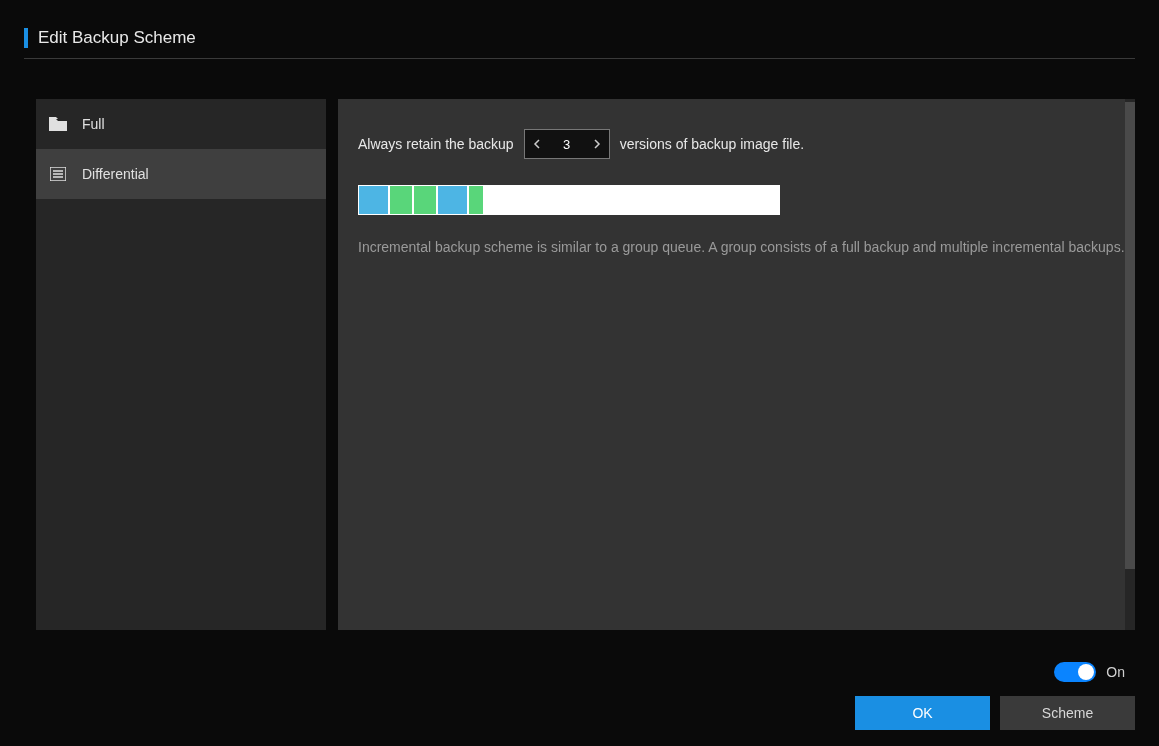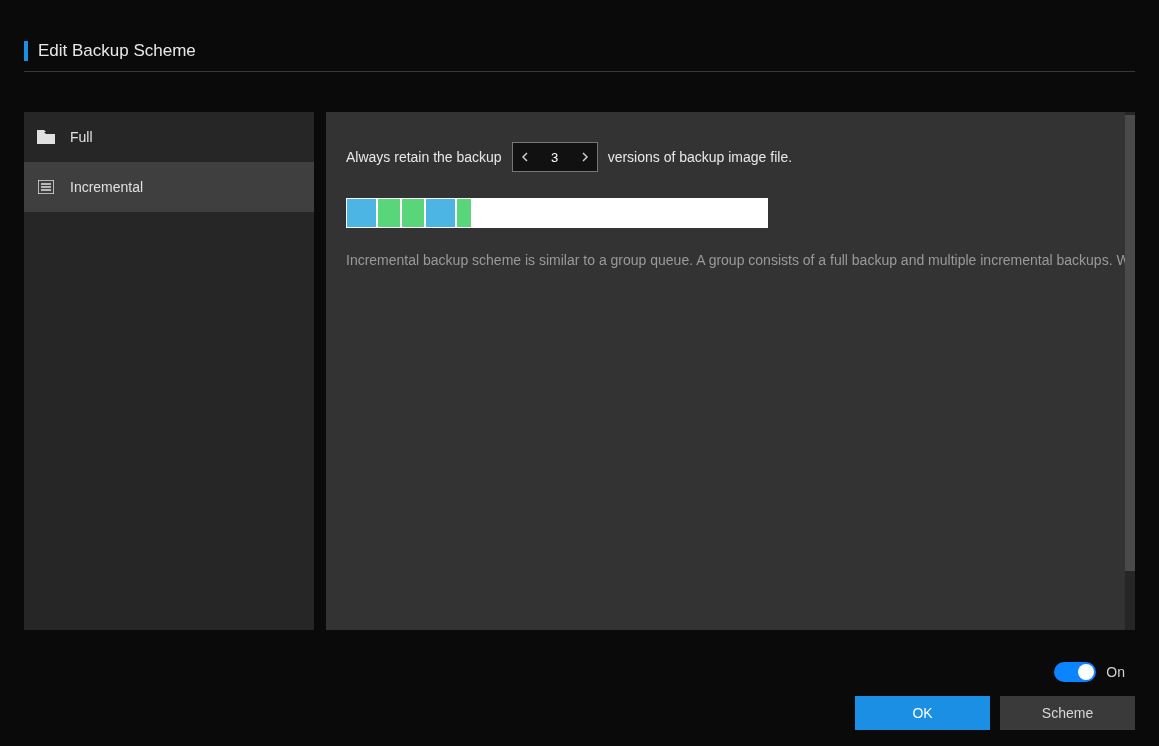--- a/index.html
+++ b/index.html
@@ -16,21 +16,20 @@
       overflow: hidden;
     }
     .window {
       width: 100%;
       height: 100%;
       display: flex;
       flex-direction: column;
     }
     .header {
       padding: 28px 24px 16px 24px;
-      margin-top: 13px;
     }
     .title-wrap {
       display: flex;
       align-items: center;
       border-bottom: 1px solid #3a3a3a;
       padding-bottom: 10px;
     }
     .title-bar {
       width: 4px;
       height: 20px;
@@ -47,20 +46,21 @@
       display: flex;
       gap: 12px;
       padding: 24px 24px 0 24px;
       min-height: 0;
     }
     .sidebar {
       width: 290px;
       background: #262626;
       display: flex;
       flex-direction: column;
+      margin-left: 12px;
     }
     .sidebar-item {
       display: flex;
       align-items: center;
       height: 50px;
       padding: 0 12px;
       cursor: pointer;
       color: #e0e0e0;
       font-size: 14px;
     }
@@ -235,21 +235,21 @@
 
       <div class="sidebar-item active">
         <span class="sidebar-icon">
           <svg width="16" height="14" viewBox="0 0 16 14">
               <rect x="0" y="0" width="16" height="14" fill="none" stroke="#e0e0e0" stroke-width="1.5"></rect>
               <line x1="3" y1="4" x2="13" y2="4" stroke="#e0e0e0" stroke-width="1.5"></line>
               <line x1="3" y1="7" x2="13" y2="7" stroke="#e0e0e0" stroke-width="1.5"></line>
               <line x1="3" y1="10" x2="13" y2="10" stroke="#e0e0e0" stroke-width="1.5"></line>
             </svg>
         </span>
-        <span>Incremental</span>
+        <span>Differential</span>
       </div>
 
 
     </div>
 
     <div class="main">
 
       <div class="retain-row">
         <span>Always retain the backup</span>
         <div class="stepper">

